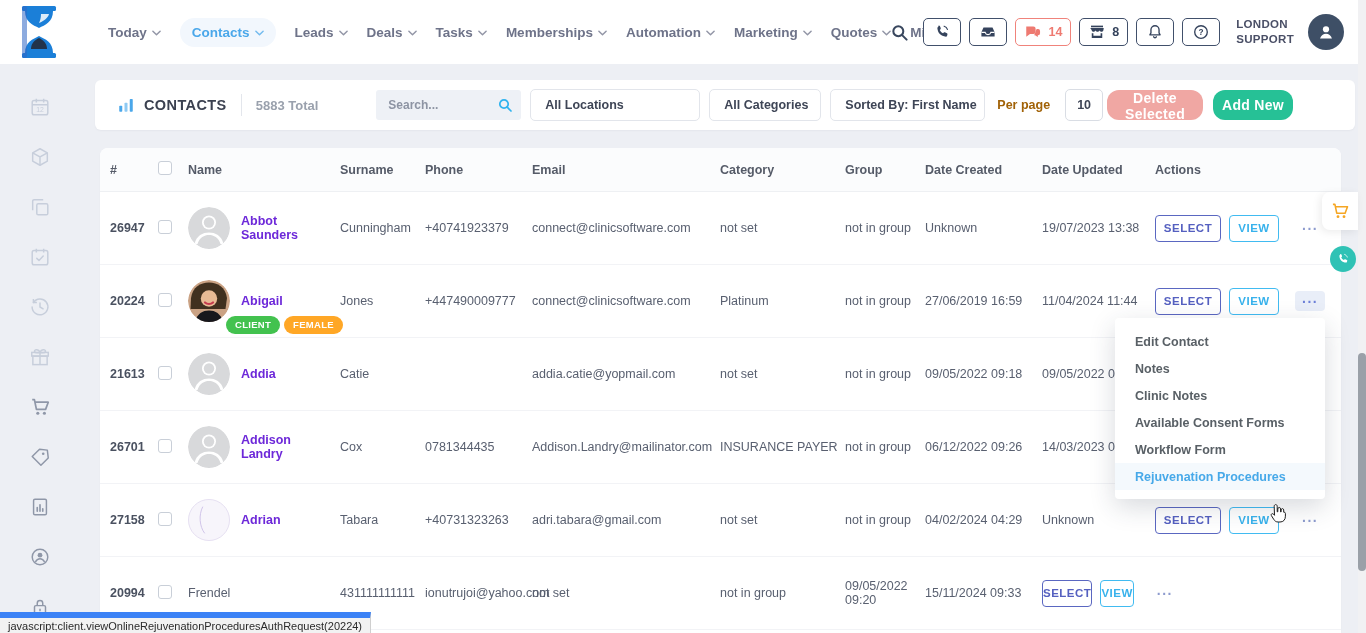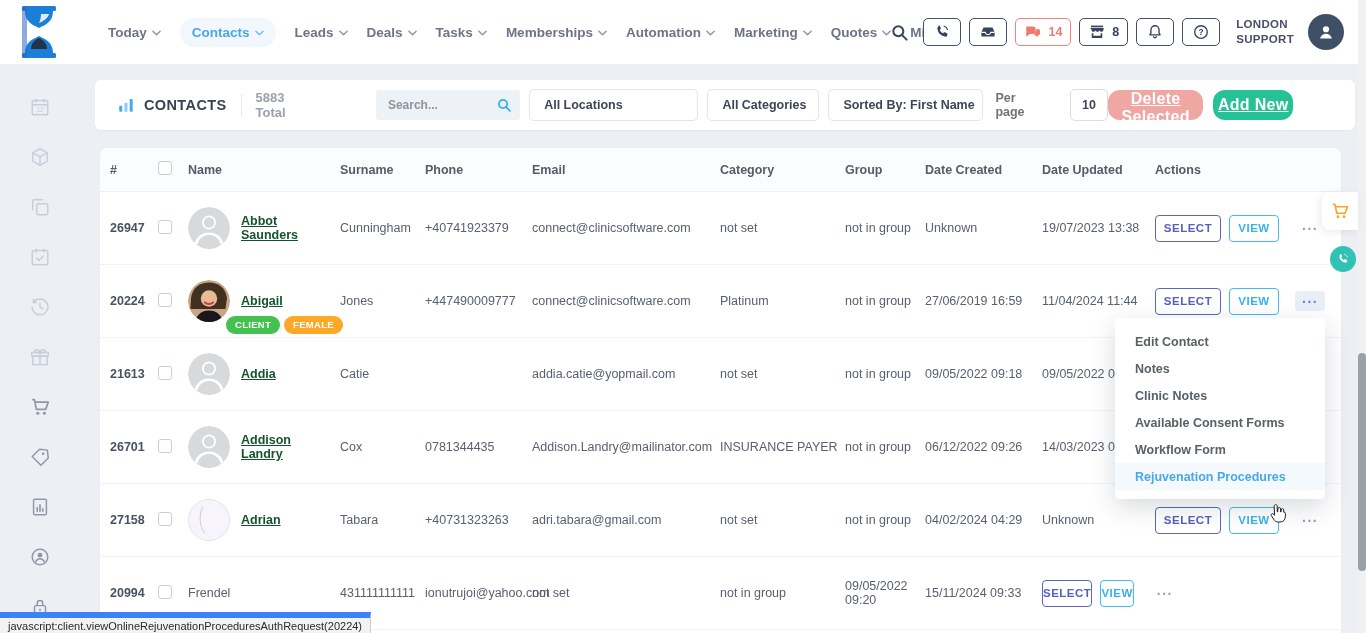--- a/index.html
+++ b/index.html
@@ -34,39 +34,39 @@
   .toolbar-card { position:absolute; left:95px; top:80px; width:1260px; height:50px; background:#fff; border-radius:6px; display:flex; align-items:center; box-shadow:0 1px 2px rgba(20,30,60,.04); z-index:4; }
   .tb-title-icon { width:18px; height:18px; margin-left:22px; }
   .tb-title { font-size:14.5px; font-weight:800; color:#3b4150; letter-spacing:.4px; margin-left:9px; }
   .tb-divider { width:1px; height:22px; background:#e3e6ec; margin:0 14px; }
   .tb-total { font-size:13px; color:#9aa1ad; font-weight:600; margin-right:58px; }
   .tb-search { position:relative; width:145px; height:30px; background:#eef1f6; border-radius:3px; }
   .tb-search input { width:100%; height:100%; background:transparent; border:none; outline:none; padding:0 30px 0 12px; font-family:inherit; font-size:12px; font-weight:600; color:#5a6170; }
   .tb-search input::placeholder { color:#8d94a3; }
   .tb-search .ic { position:absolute; right:8px; top:7px; width:16px; height:16px; color:#2fb3ef; cursor:pointer; }
   .tb-select { height:32px; border:1px solid #e2e5eb; border-radius:5px; display:flex; align-items:center; padding:0 14px; font-size:12.5px; font-weight:700; color:#3e4556; margin-left:9px; cursor:pointer; background:#fff; white-space:nowrap; }
-  .tb-perpage-label { font-size:12.5px; font-weight:700; color:#737373; margin-left:12px; }
-  .tb-perpage { width:38px; height:32px; border:1px solid #d9dde4; border-radius:5px; text-align:center; font-family:inherit; font-size:12.5px; font-weight:700; color:#3e4556; margin-left:22px; outline:none; }
+  .tb-perpage-label { font-size:12.5px; font-weight:700; color:#a16207; margin-left:12px; }
+  .tb-perpage { width:38px; height:32px; border:1px solid #d9dde4; border-radius:5px; text-align:center; font-family:inherit; font-size:12.5px; font-weight:700; color:#3e4556; margin-left:15px; outline:none; }
   .tb-spacer { flex:1; }
-  .btn { border:none; border-radius:12px; color:#fff; font-family:inherit; font-weight:800; font-size:16px; letter-spacing:.3px; cursor:pointer;text-decoration:underline; }
+  .btn { border:none; border-radius:12px; color:#fff; font-family:inherit; font-weight:800; font-size:14px; letter-spacing:.3px; cursor:pointer; }
   .btn-delete { width:96px; height:30px; background:#f0a7a3; margin-right:10px; }
   .btn-add { width:80px; height:30px; background:#26c196; margin-right:62px; }
 
   
   .table-card { position:absolute; left:100px; top:148px; width:1241px; bottom:0; background:#fff; border-radius:8px 8px 0 0; box-shadow:0 1px 2px rgba(20,30,60,.04); }
   .grid { display:grid; grid-template-columns:48px 30px 152px 85px 107px 188px 125px 80px 117px 113px 1fr; align-items:center; padding:0 10px; }
   .thead { height:44px; border-bottom:1px solid #eef0f3; background:#fbfcfd; border-radius:8px 8px 0 0; font-size:12.5px; font-weight:700; color:#555b68; }
   .trow { height:73px; border-bottom:1px solid #f2f3f6; font-size:12.5px; color:#596070; }
   .cell { padding-right:6px; }
   .cell-id { font-weight:700; color:#4a5160; }
   input[type=checkbox] { appearance:none; width:14px; height:14px; border:1px solid #c9cfd8; border-radius:3px; background:#fff; cursor:pointer; }
   .name-cell { position:relative; display:flex; align-items:center; gap:11px; height:100%; }
   .avatar { width:42px; height:42px; border-radius:50%; overflow:hidden; flex:none; }
   .avatar.light { background:#f7f5fb; border:1px solid #e6e0f2; }
-  .name-text { font-weight:600; color:#14532d; cursor:pointer;text-decoration:underline; }
+  .name-text { font-weight:600; color:#6d28d9; cursor:pointer; }
   .badges { position:absolute; left:4px; bottom:3px; display:flex; gap:4px;margin-left:34px; }
   .badge { font-size:9.5px; font-weight:800; color:#fff; padding:3px 9px 4px; border-radius:10px; letter-spacing:.3px; }
   .actions-cell { display:flex; align-items:center; gap:8px; }
   .btn-select { width:66px; height:27px; background:#fff; border:1.5px solid #5a67c1; border-radius:4px; color:#5560c0; font-family:inherit; font-weight:800; font-size:11.5px; letter-spacing:.5px; cursor:pointer; }
   .btn-view { width:50px; height:27px; background:#fff; border:1.5px solid #41bbf1; border-radius:4px; color:#38b2ec; font-family:inherit; font-weight:800; font-size:11.5px; letter-spacing:.5px; cursor:pointer; }
   .more-dots { margin-left:8px; padding:2px 7px 8px; border-radius:4px; color:#8d9bce; font-weight:800; font-size:14px; letter-spacing:1.5px; line-height:10px; cursor:pointer; }
   .more-dots.open { background:#e9eef8; color:#6c7fd8; }
 
   
   .context-menu { position:absolute; left:1115px; top:318px; width:210px; background:#fff; border-radius:4px; padding:10px 0 9px; box-shadow:0 8px 26px rgba(40,50,70,.18); z-index:40; }

